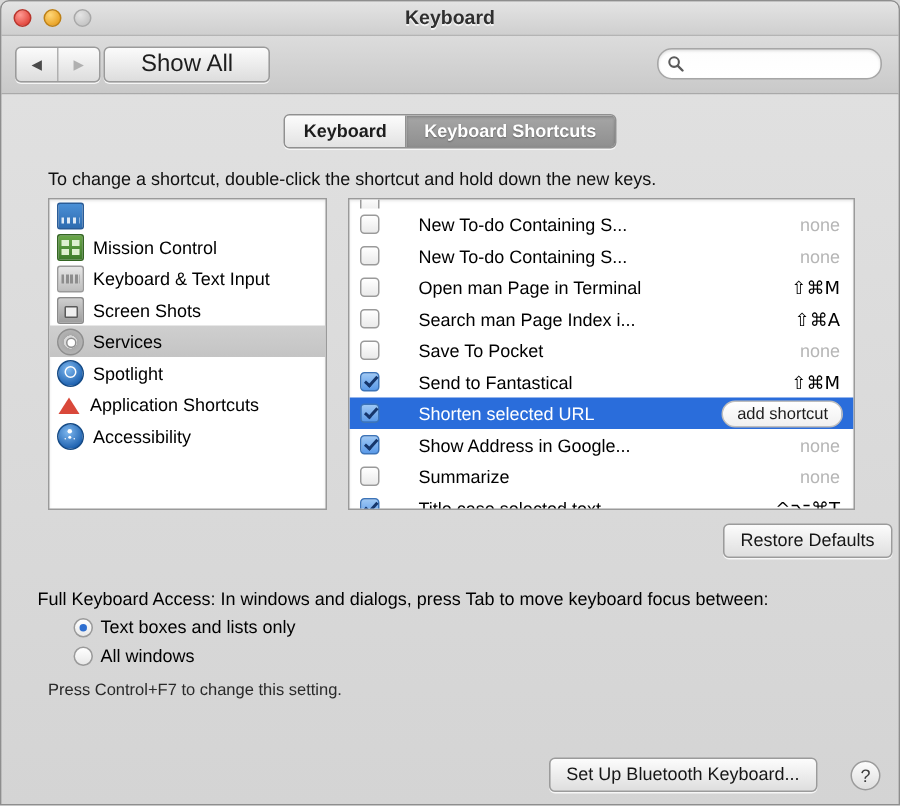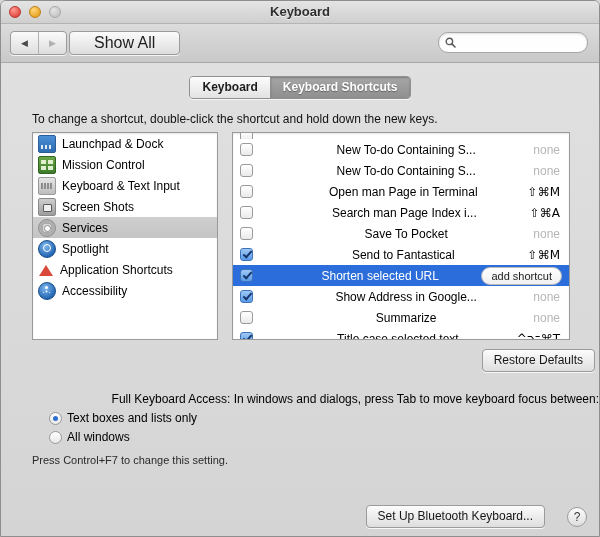--- a/index.html
+++ b/index.html
@@ -293,21 +293,20 @@
     width: 3px; height: 7px;
     border: solid #16366b;
     border-width: 0 2px 2px 0;
     transform: rotate(42deg);
   }
   .row-label {
     margin-left: 26px;
     flex: 1 1 auto;
     white-space: nowrap;
     overflow: hidden;
-    text-align: center;
   }
   .shortcut {
     margin-right: 9px;
     font-size: 12px;
     white-space: nowrap;
     font-family: "DejaVu Sans", sans-serif;
   }
   .shortcut.none {
     color: #b6b6b6;
     font-family: "Liberation Sans", sans-serif;
@@ -338,23 +337,22 @@
     font-size: 12px;
     color: #161616;
     border: 1px solid #9b9b9b;
     border-radius: 4px;
     background: linear-gradient(180deg, #fcfcfc, #dedede);
     box-shadow: 0 1px 0 rgba(255,255,255,.8);
     white-space: nowrap;
   }
 
   .fka {
-    margin: 20px 0 0 45px;
-    font-size: 12px;
-    text-align: right;
+    margin: 20px 0 0 24px;
+    font-size: 12px;
   }
   .radio-line {
     display: flex;
     align-items: center;
     margin: 5px 0 0 48px;
     font-size: 12px;
   }
   .radio {
     width: 13px; height: 13px;
     border-radius: 50%;
@@ -438,21 +436,20 @@
       </div>
     </div>
 
     <div class="hint">To change a shortcut, double-click the shortcut and hold down the new keys.</div>
 
     <div class="panes">
 
       <div class="pane left-pane">
         <div class="cat">
           <span class="ico launchpad"></span>
-          <span>Launchpad &amp; Dock</span>
         </div>
         <div class="cat">
           <span class="ico mission"></span>
           <span>Mission Control</span>
         </div>
         <div class="cat">
           <span class="ico kbd"></span>
           <span>Keyboard &amp; Text Input</span>
         </div>
         <div class="cat">

